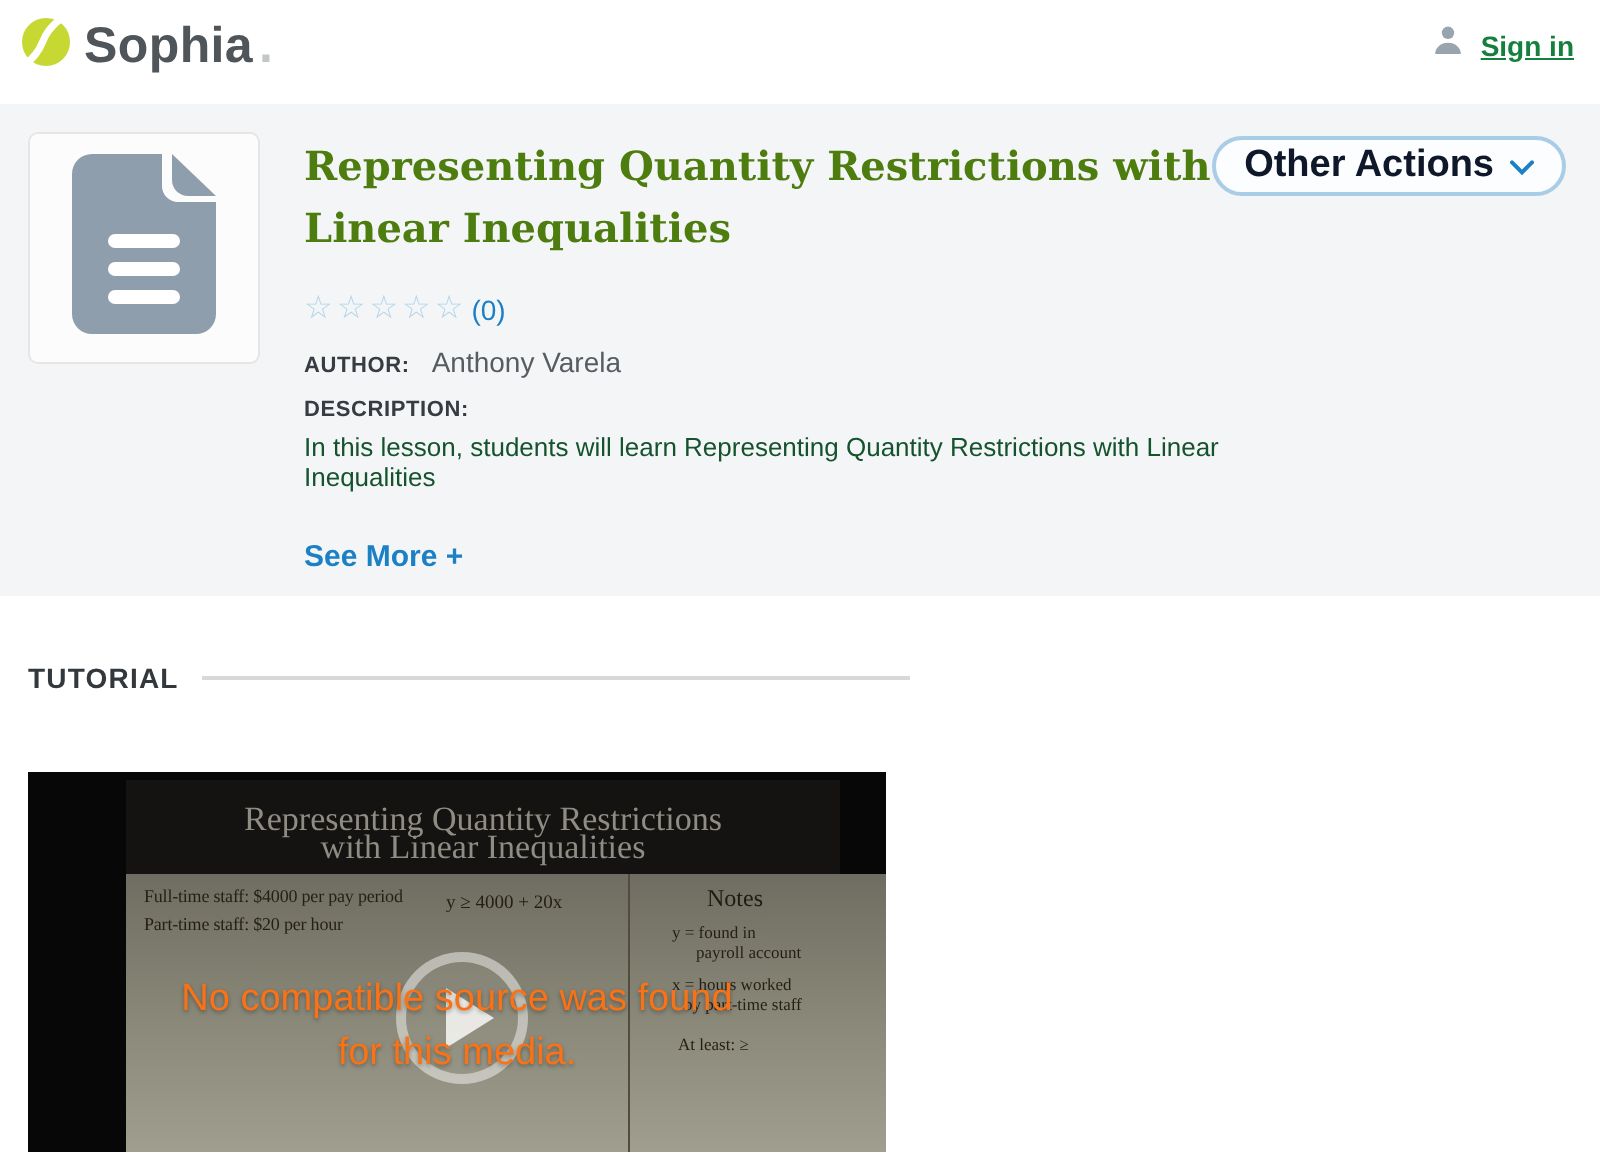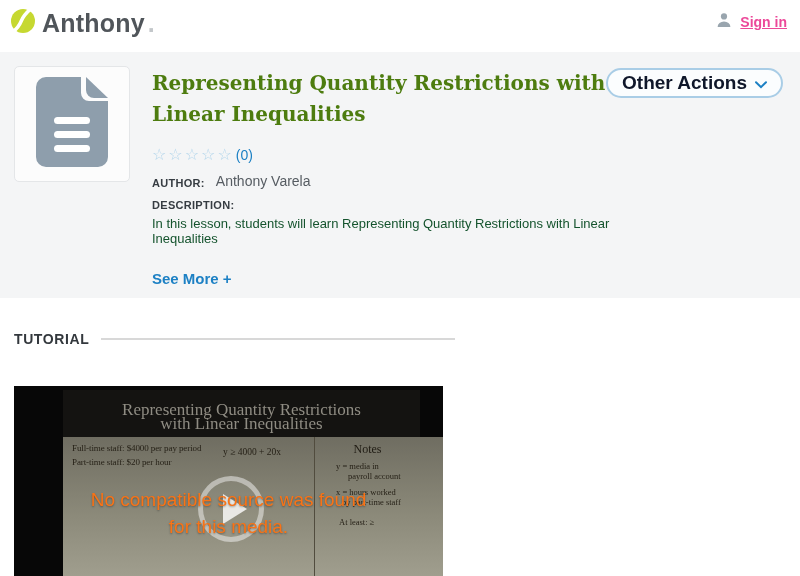--- a/index.html
+++ b/index.html
@@ -8,21 +8,21 @@
     position:relative; overflow:hidden; background:#ffffff;
     font-family:"Liberation Sans", sans-serif; color:#3a4045;
   }
 
   
   .header { position:absolute; left:0; top:0; width:800px; height:52px; background:#ffffff; }
   .logo { position:absolute; left:10px; top:8px; display:flex; align-items:center; gap:6px; cursor:pointer; }
   .logo-text { font-size:25px; font-weight:bold; color:#50555a; letter-spacing:0.2px; }
   .logo-dot { color:#c3c7ca; font-size:25px; font-weight:bold; margin-left:-3px; }
   .signin { position:absolute; right:13px; top:12px; display:flex; align-items:center; gap:8px; cursor:pointer; }
-  .signin-label { font-size:14px; font-weight:bold; color:#ec4899;text-decoration:underline; }
+  .signin-label { font-size:14px; font-weight:bold; color:#15803d;text-decoration:underline; }
 
   
   .hero { position:absolute; left:0; top:52px; width:800px; height:246px; background:#f4f5f6; }
   .thumb {
     position:absolute; left:14px; top:14px; width:116px; height:116px;
     background:#fcfcfc; border:1px solid #e4e6e8; border-radius:5px;
     display:flex; align-items:center; justify-content:center;
   }
   .info { position:absolute; left:152px; top:16px; width:515px; }
   .lesson-title {
@@ -95,21 +95,21 @@
 <body>
 
 <div class="header">
   <div class="logo">
     <span>
       <svg width="26" height="26" viewBox="0 0 26 26">
         <circle cx="13" cy="13" r="12" fill="#c6d831"></circle>
         <path d="M20.5 1.2 C14.5 6.2 12.8 9.2 11.2 13.2 C9.6 17.2 7.6 20.4 2.6 24.2" stroke="#ffffff" stroke-width="3.6" fill="none"></path>
       </svg>
     </span>
-    <span class="logo-text">Anthony</span>
+    <span class="logo-text">Sophia</span>
     <span class="logo-dot">.</span>
   </div>
   <div class="signin">
     <span>
       <svg width="16" height="16" viewBox="0 0 16 16">
         <circle cx="8" cy="4.4" r="3.1" fill="#99a5ae"></circle>
         <path d="M1.6 15 a6.4 5.6 0 0 1 12.8 0 z" fill="#99a5ae"></path>
       </svg>
     </span>
     <span class="signin-label">Sign in</span>
@@ -171,21 +171,21 @@
       <div>Representing Quantity Restrictions</div>
       <div>with Linear Inequalities</div>
     </div>
     <div class="slide-body">
       <div class="fact fact1">Full-time staff: $4000 per pay period</div>
       <div class="fact fact2">Part-time staff:  $20 per hour</div>
       <div class="inequality">y  ≥  4000  + 20x</div>
       <div class="slide-divider"></div>
       <div class="notes">
         <div class="notes-h">Notes</div>
-        <div class="note n1a">y = media in</div>
+        <div class="note n1a">y = found in</div>
         <div class="note n1b">payroll account</div>
         <div class="note n2a">x = hours worked</div>
         <div class="note n2b">by part-time staff</div>
         <div class="note n3">At least:  ≥</div>
       </div>
     </div>
   </div>
 
   <div class="play-btn">
     <div class="play-tri"></div>

